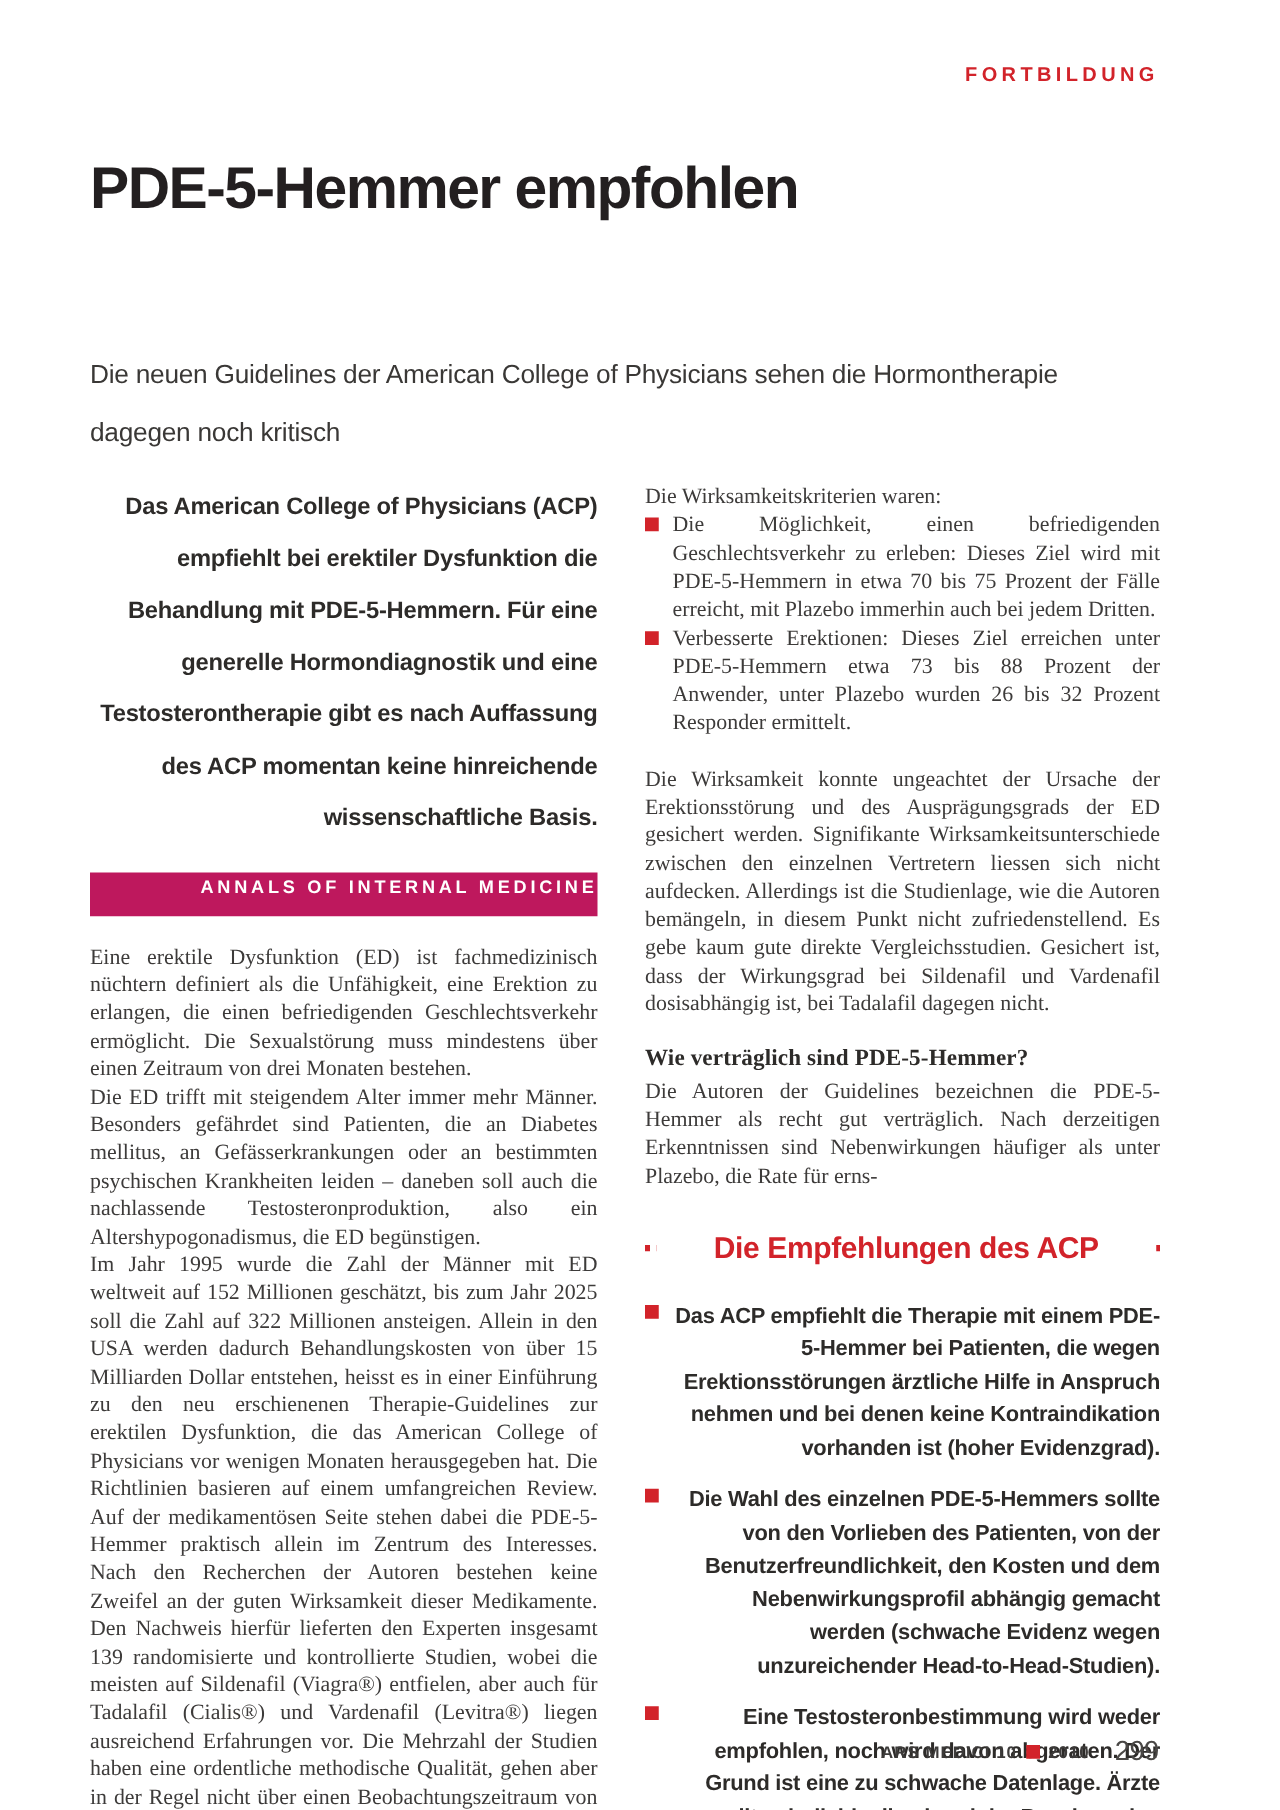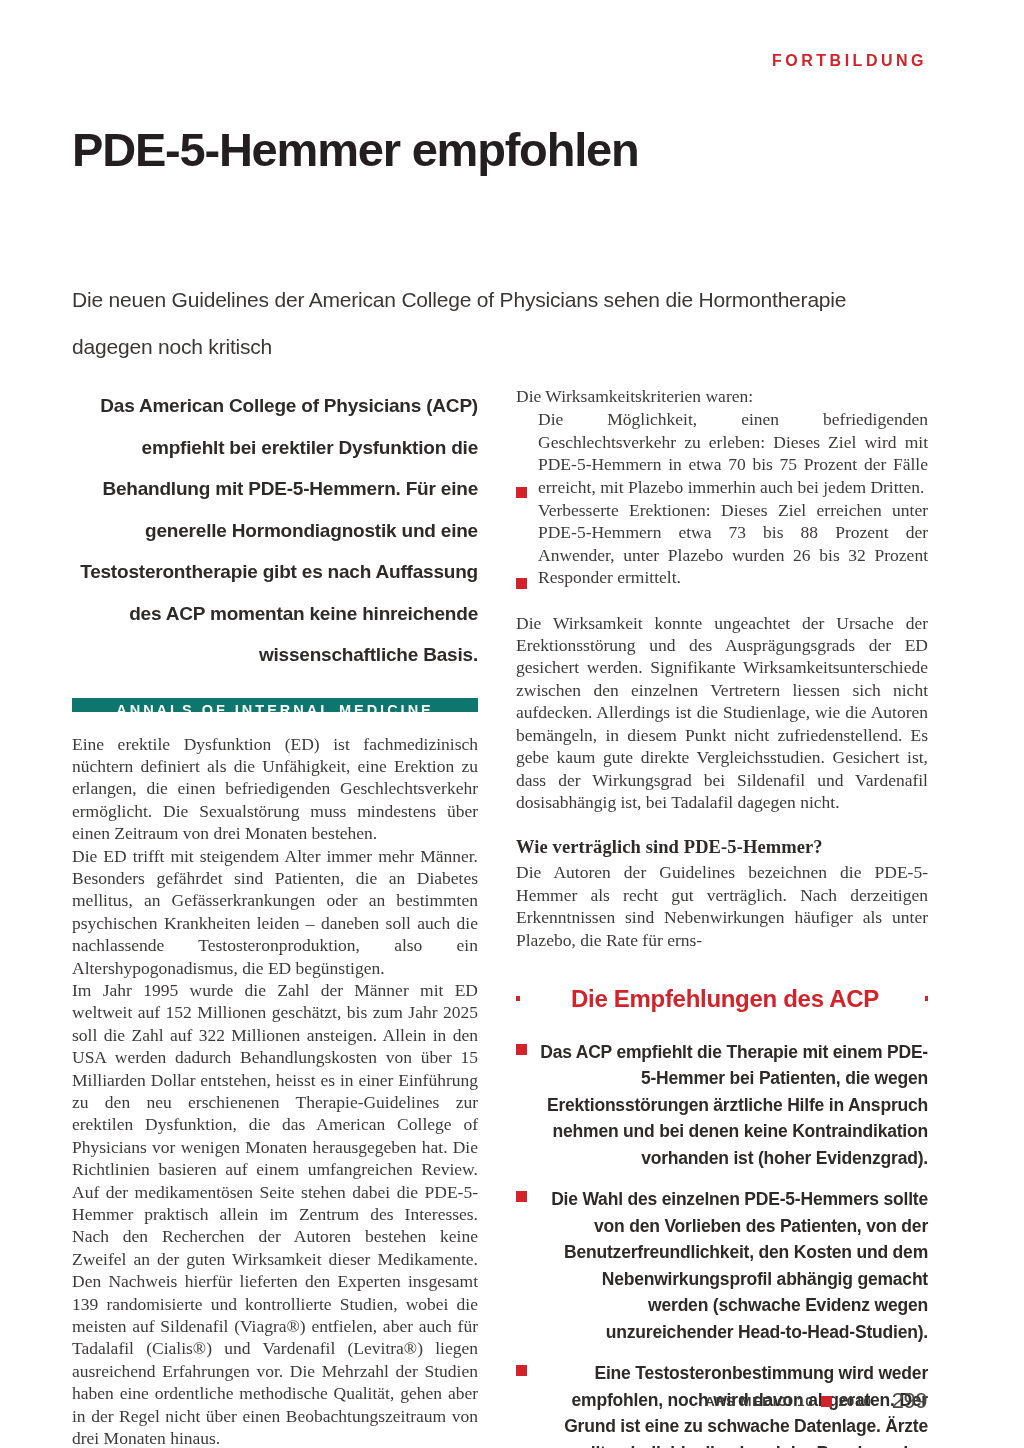--- a/index.html
+++ b/index.html
@@ -62,40 +62,40 @@
   .lead {
     font-size: 19px;
     font-weight: 700;
     letter-spacing: -0.2px;
     line-height: 41.5px;
     color: #2d2b29;
     text-align: right;
   }
   .banner {
     margin-top: 22px;
-    height: 14px;
-    background: #0f766e;
+    height: 35px;
+    background: #be185d;
     color: #ffffff;
     font-size: 14.5px;
     font-weight: 700;
     letter-spacing: 3px;
-    text-align: center;
+    text-align: right;
     line-height: 25px;
   }
   .body-serif {
     font-family: "Liberation Serif", serif;
     font-size: 17.5px;
     line-height: 22.4px;
     color: #3d3b3a;
     text-align: justify;
   }
   .col-left .body-serif.first { margin-top: 21px; }
 
   
-  .bullet-row { display: flex; margin-top: 1px; align-items: flex-end; }
+  .bullet-row { display: flex; margin-top: 1px; }
   .sq {
     flex: 0 0 auto;
     width: 11px; height: 11px;
     margin: 6px 11px 0 0;
     background: #d2232a;
   }
   .bullet-row .body-serif { flex: 1 1 auto; }
   .spacer-block { height: 23px; }
   .h-serif {
     font-family: "Liberation Serif", serif;

